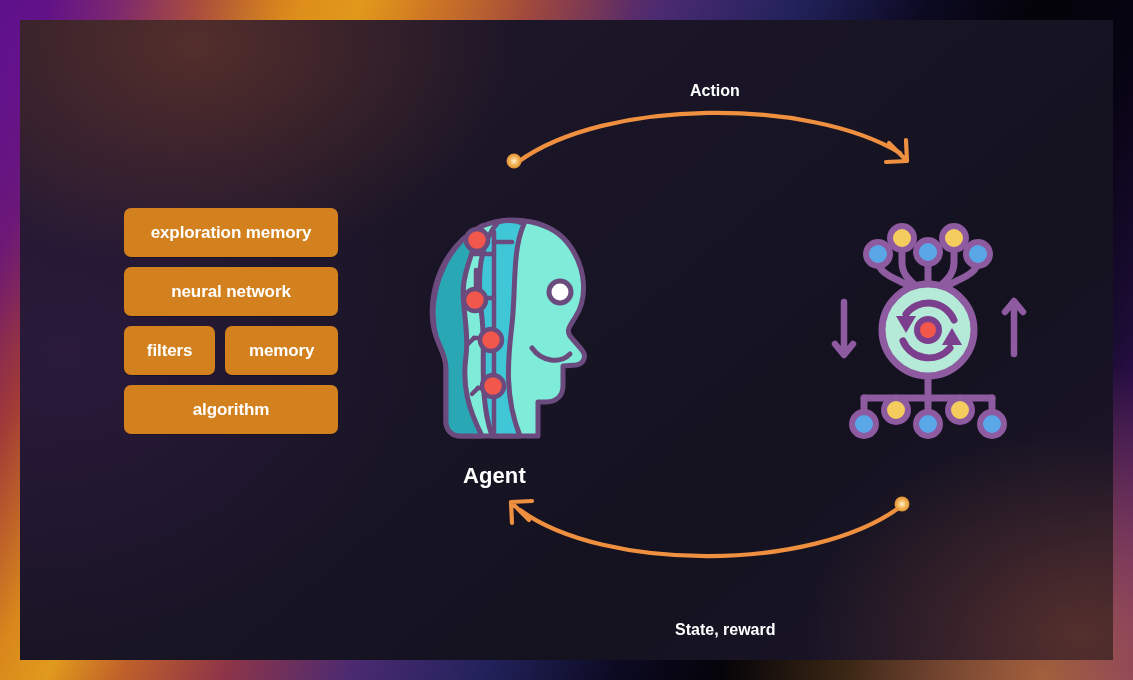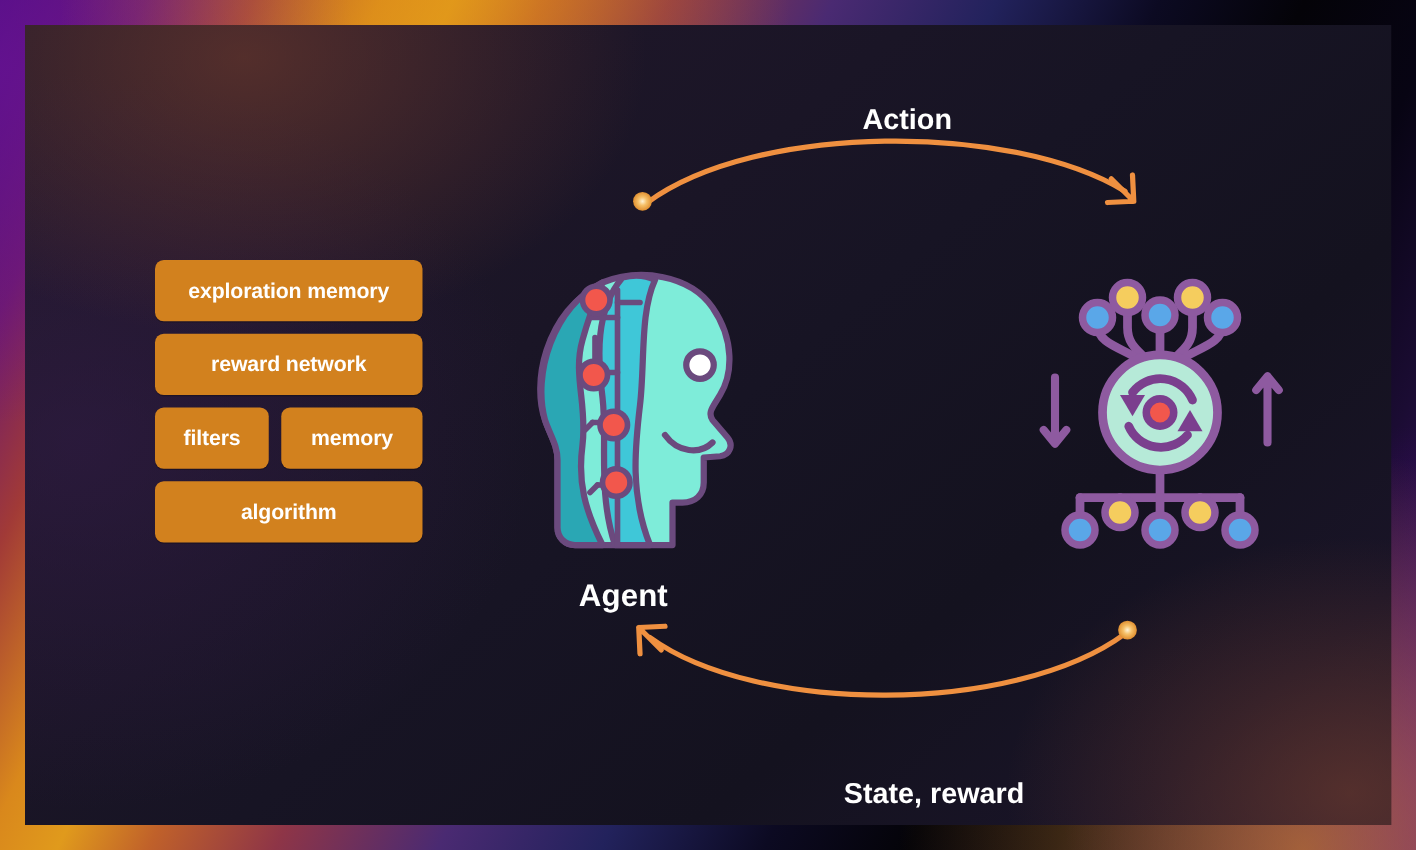--- a/index.html
+++ b/index.html
@@ -74,33 +74,33 @@
     box-shadow:0 1px 0 rgba(0,0,0,0.25);
   }
   .tag.full  { width:214px; }
   .tag.half-a{ width:94px; }
   .tag.half-b{ width:116px; }
 
   
   .fig-label {
     position:absolute;
     color:#ffffff;
-    font-size:25px;
+    font-size:22px;
     font-weight:700;
     letter-spacing:0.1px;
     white-space:nowrap;
   }
   #label-agent       { left:443px; top:443px; }
   #label-environment { left:827px; top:443px; }
 
   
   .arrow-label {
     position:absolute;
     color:#ffffff;
-    font-size:23px;
+    font-size:16px;
     font-weight:700;
     white-space:nowrap;
     text-align:right;
   }
   #label-action       { left:670px; top:62px; }
   #label-state-reward { left:655px; top:601px; }
 
   
   .svg-layer { position:absolute; left:0; top:0; }
 </style>
@@ -226,21 +226,21 @@
       <path d="M66 108 L 86 108 L 76 125 Z" fill="#7b3f8e"></path>
       <path d="M112 137 L 132 137 L 122 120 Z" fill="#7b3f8e"></path>
       <circle cx="98" cy="122" r="11" fill="#f2574c" stroke="#7b3f8e" stroke-width="6"></circle>
     </svg>
 
     <div id="tags">
       <div class="tag-row">
         <div class="tag full">exploration memory</div>
       </div>
       <div class="tag-row">
-        <div class="tag full">reward network</div>
+        <div class="tag full">neural network</div>
       </div>
       <div class="tag-row">
         <div class="tag half-a">filters</div>
         <div class="tag half-b">memory</div>
       </div>
       <div class="tag-row">
         <div class="tag full">algorithm</div>
       </div>
     </div>
 

